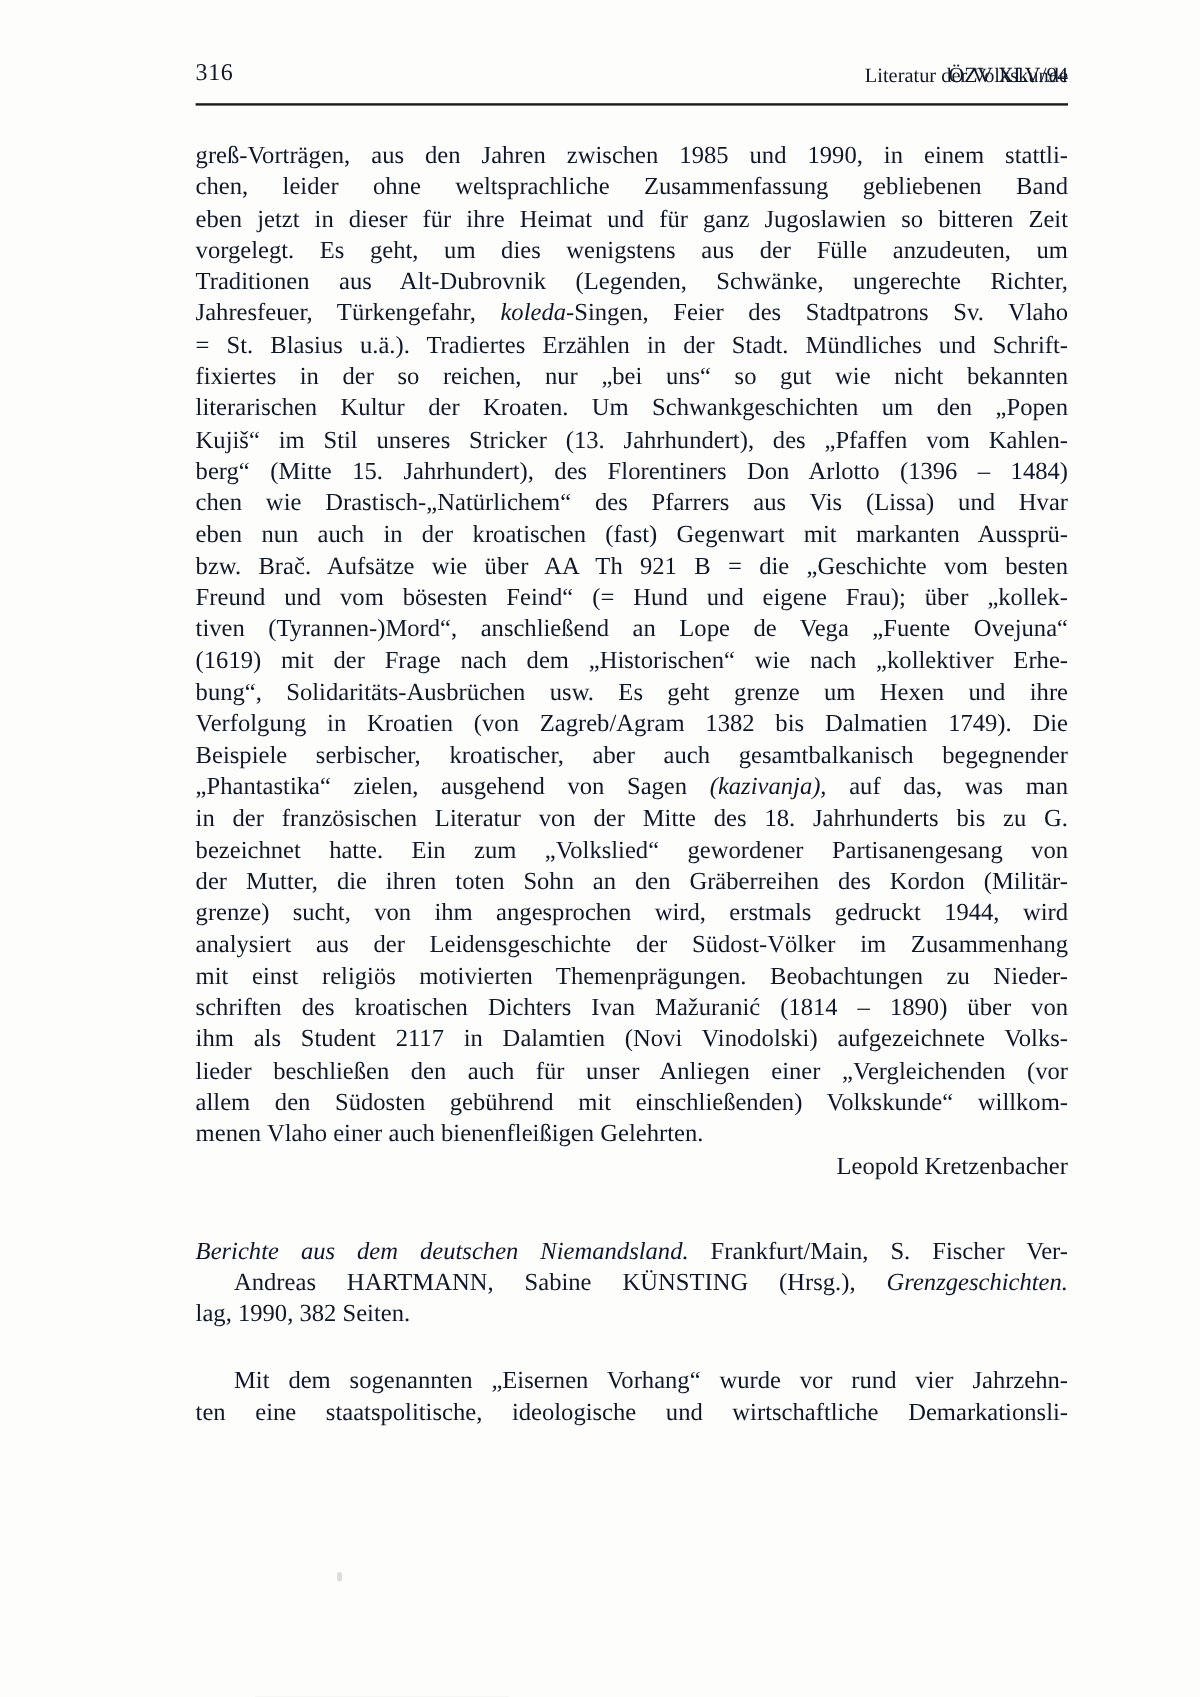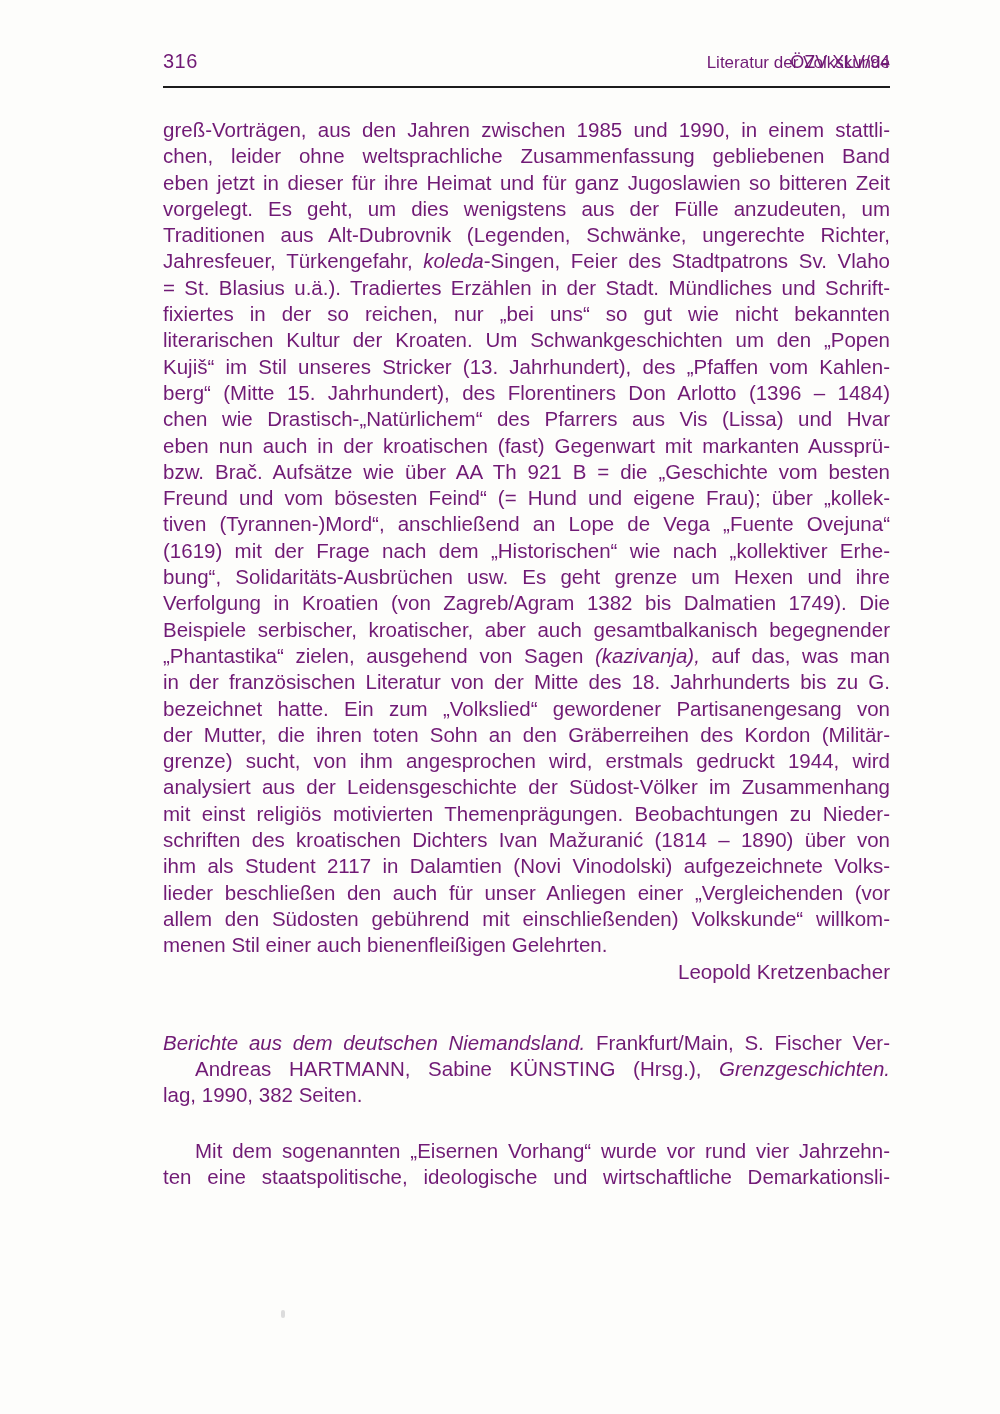--- a/index.html
+++ b/index.html
@@ -6,22 +6,22 @@
     margin: 0;
     padding: 0;
     background: #e9e9e9;
   }
   .page {
     position: relative;
     width: 1000px;
     height: 1414px;
     margin: 0 auto;
     background: #fdfdfb;
-    color: #701a75;
-    font-family: Liberation Sans, sans-serif;
+    color: #0f172a;
+    font-family: Liberation Serif, serif;
     overflow: hidden;
   }
   .header-row {
     position: absolute;
     left: 163px;
     top: 47px;
     width: 727px;
     height: 26px;
   }
   .page-num {
@@ -134,21 +134,21 @@
         <div class="line">in der französischen Literatur von der Mitte des 18. Jahrhunderts bis zu G.</div>
         <div class="line">bezeichnet hatte. Ein zum „Volkslied“ gewordener Partisanengesang von</div>
         <div class="line">der Mutter, die ihren toten Sohn an den Gräberreihen des Kordon (Militär-</div>
         <div class="line">grenze) sucht, von ihm angesprochen wird, erstmals gedruckt 1944, wird</div>
         <div class="line">analysiert aus der Leidensgeschichte der Südost-Völker im Zusammenhang</div>
         <div class="line">mit einst religiös motivierten Themenprägungen. Beobachtungen zu Nieder-</div>
         <div class="line">schriften des kroatischen Dichters Ivan Mažuranić (1814 – 1890) über von</div>
         <div class="line">ihm als Student 2117 in Dalamtien (Novi Vinodolski) aufgezeichnete Volks-</div>
         <div class="line">lieder beschließen den auch für unser Anliegen einer „Vergleichenden (vor</div>
         <div class="line">allem den Südosten gebührend mit einschließenden) Volkskunde“ willkom-</div>
-        <div class="line last">menen Stil einer auch bienenfleißigen Gelehrten.</div>
+        <div class="line last">menen Vlaho einer auch bienenfleißigen Gelehrten.</div>
       </div>
     <div class="signature">Leopold Kretzenbacher</div>
     <div class="reference">
         <div class="line"><em>Berichte aus dem deutschen Niemandsland.</em> Frankfurt/Main, S. Fischer Ver-</div>
         <div class="line indent">Andreas HARTMANN, Sabine KÜNSTING (Hrsg.), <em>Grenzgeschichten.</em></div>
         <div class="line last">lag, 1990, 382 Seiten.</div>
       </div>
     <div class="opening-paragraph">
         <div class="line indent">Mit dem sogenannten „Eisernen Vorhang“ wurde vor rund vier Jahrzehn-</div>
         <div class="line">ten eine staatspolitische, ideologische und wirtschaftliche Demarkationsli-</div>

